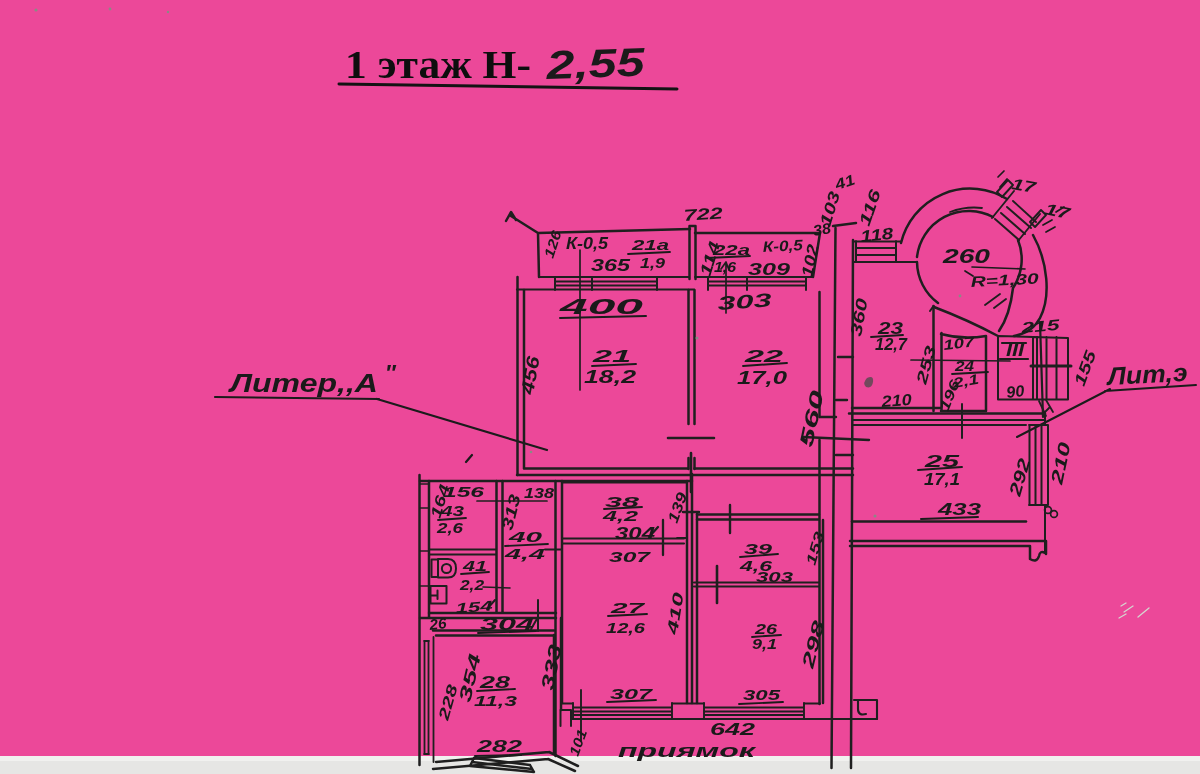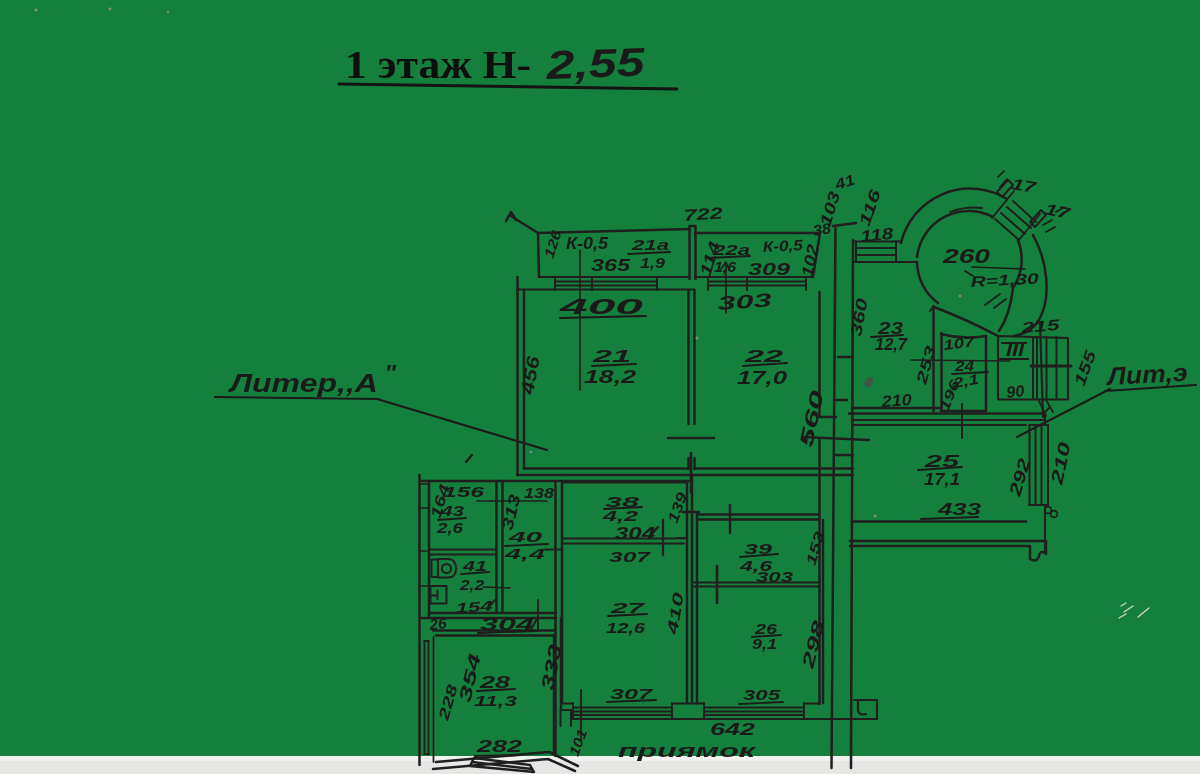--- a/index.html
+++ b/index.html
@@ -1,16 +1,16 @@
 <!DOCTYPE html>
 <html><head>
 <meta charset="utf-8">
 <style>
 html,body{margin:0;padding:0;background:#ffffff;}
-#page{position:relative;width:1200px;height:774px;background:#15803d;overflow:hidden;
+#page{position:relative;width:1200px;height:774px;background:#ec4899;overflow:hidden;
  font-family:"Liberation Sans",sans-serif;}
 svg{position:absolute;left:0;top:0;}
 text.hw{font-family:"Liberation Sans",sans-serif;font-style:italic;font-weight:bold;fill:#1a1a1a;}
 .ttl{font-family:"Liberation Serif",serif;font-weight:bold;fill:#0e0e0e;}
 </style>
 </head>
 <body>
 <div id="page">
 <svg width="1200" height="774" viewBox="0 0 1200 774" stroke-linecap="round" stroke-linejoin="round">
 

